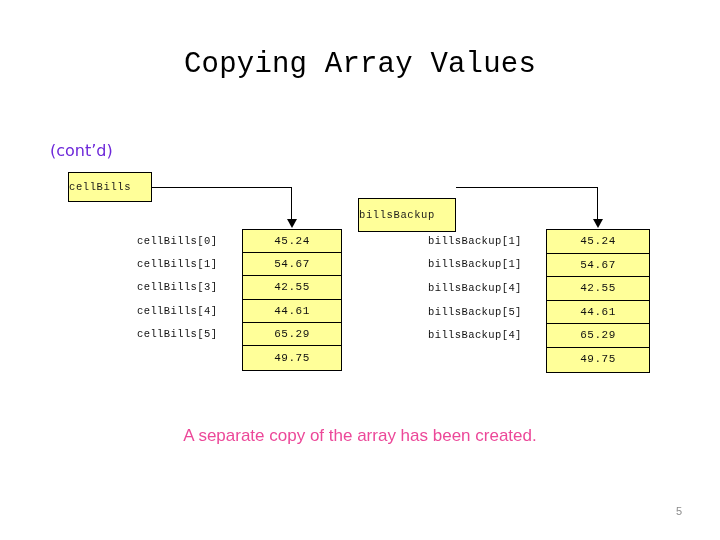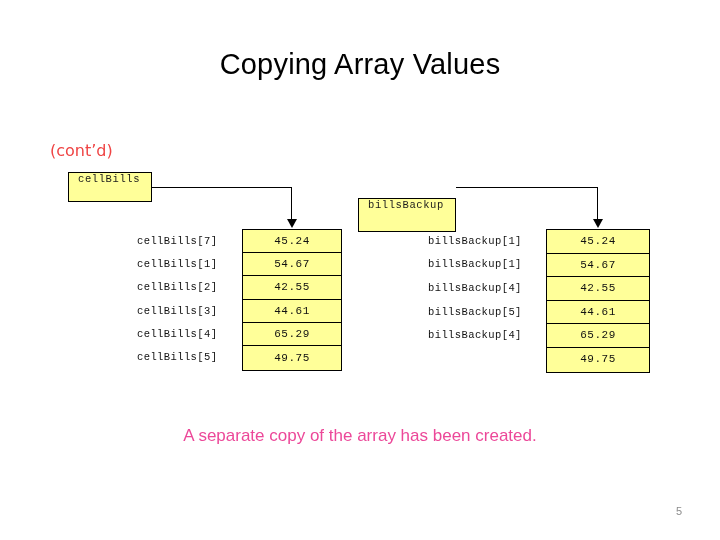--- a/index.html
+++ b/index.html
@@ -27,46 +27,45 @@
   .slide-title {
     position: absolute;
     left: 0;
     top: 48px;
     width: 720px;
     text-align: center;
     font-size: 29px;
     font-weight: 400;
     letter-spacing: 0.2px;
     color: #000;
-    font-family: Liberation Sans, sans-serif;
+    font-family: Liberation Mono, monospace;
   }
 
   
   .contd {
     position: absolute;
     left: 50px;
     top: 141px;
     font-size: 16px;
     font-family: "DejaVu Sans", sans-serif;
-    color: #ef4444;
+    color: #6d28d9;
   }
 
   
   .ptr-box {
     position: absolute;
     background: #ffff99;
     border: 1.5px solid #000;
     box-sizing: border-box;
     display: flex;
-    align-items: flex-start;
+    align-items: center;
     font-family: "Liberation Mono", monospace;
     font-size: 10.5px;
     letter-spacing: 0.6px;
     color: #1a1a1a;
-    padding-left: 9px;
   }
   #ptr-cellbills  { left: 68px;  top: 172px; width: 84px; height: 30px; }
   #ptr-billsbackup{ left: 358px; top: 170px; width: 98px; height: 34px; margin-top: 28px; }
 
   
   .conn-h {
     position: absolute;
     height: 0;
     border-top: 1.5px solid #000;
   }
@@ -181,23 +180,22 @@
 
   <div class="ptr-box" id="ptr-billsbackup">
     <span>billsBackup</span>
   </div>
 
   <div class="conn-h" id="conn-right-h"></div>
   <div class="conn-v" id="conn-right-v"></div>
   <div class="arrow-head" id="conn-right-ar"></div>
 
   <div class="idx-col" id="idx-left">
-    <div class="idx-item">cellBills[7]</div>
+    <div class="idx-item">cellBills[0]</div>
     <div class="idx-item">cellBills[1]</div>
-    <div class="idx-item">cellBills[2]</div>
     <div class="idx-item">cellBills[3]</div>
     <div class="idx-item">cellBills[4]</div>
     <div class="idx-item">cellBills[5]</div>
   </div>
 
   <div class="val-table" id="table-left">
     <div class="val-cell">45.24</div>
     <div class="val-cell">54.67</div>
     <div class="val-cell">42.55</div>
     <div class="val-cell">44.61</div>

